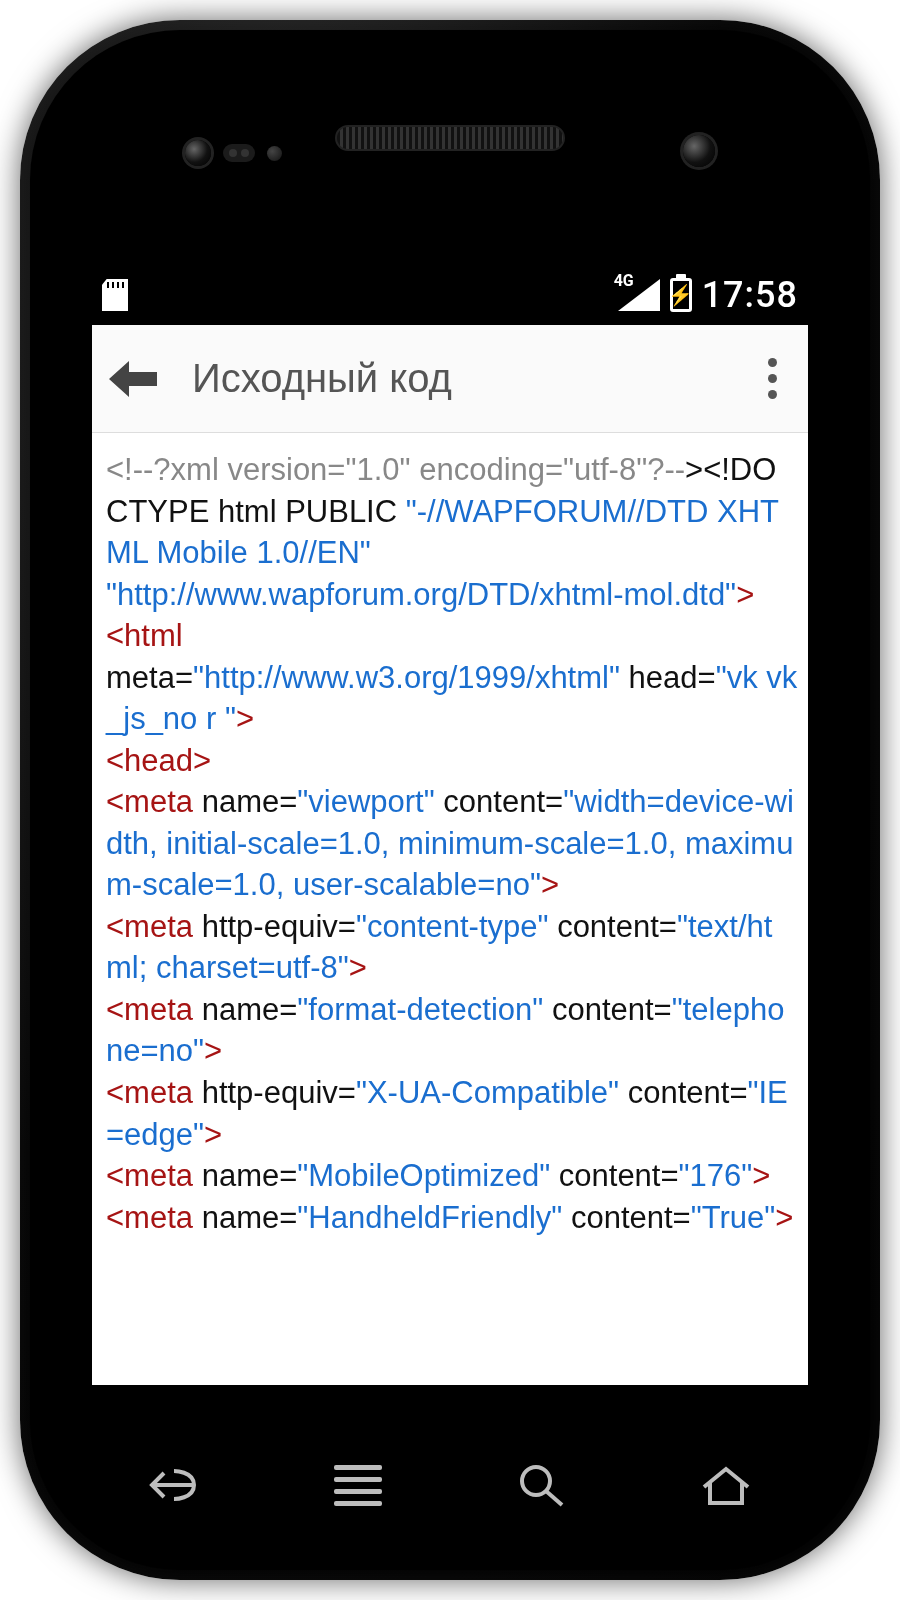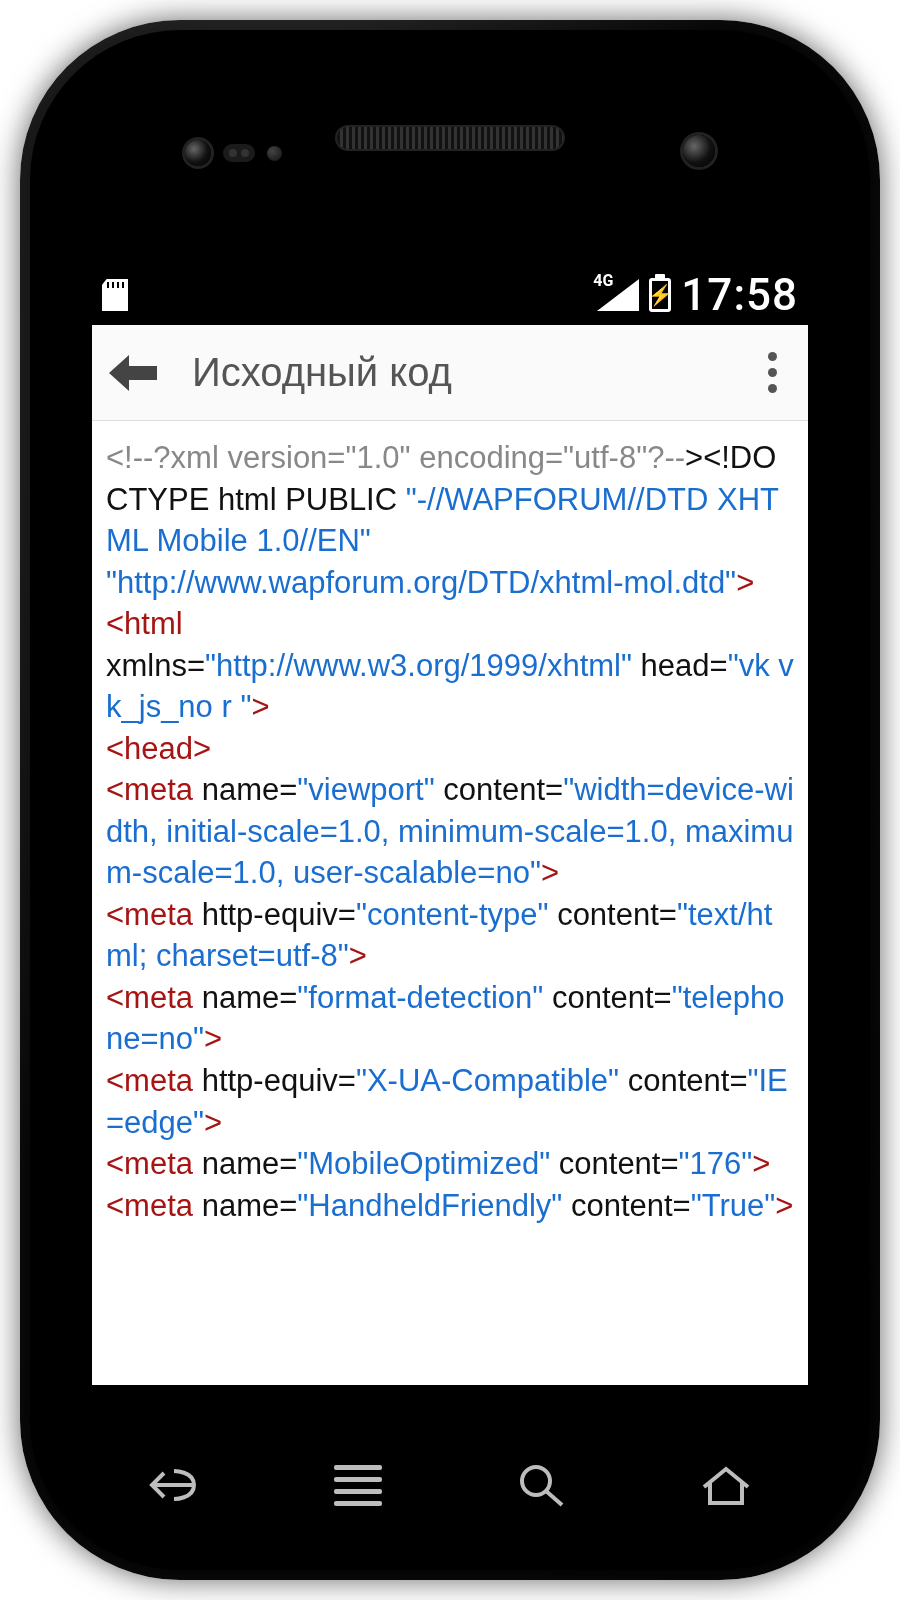--- a/index.html
+++ b/index.html
@@ -76,42 +76,42 @@
     height: 60px;
     background: #000;
     color: #fff;
     display: flex;
     align-items: center;
     padding: 0 10px;
     font-family: Roboto, Arial, sans-serif;
   }
   .statusbar .left-icons { display:flex; align-items:center; gap:10px; }
   .statusbar .right-icons { margin-left:auto; display:flex; align-items:center; gap:10px; }
-  .sb-clock { font-size: 44px; font-weight: 500; letter-spacing:1px; }
+  .sb-clock { font-size: 36px; font-weight: 500; letter-spacing:1px; }
   .sig-block { position:relative; width:42px; height:32px; }
   .sig-tri {
     width:0;height:0;
     border-style:solid;
     border-width:0 0 32px 42px;
     border-color:transparent transparent #fff transparent;
     position:absolute; bottom:0; right:0;
   }
   .sig-4g { position:absolute; top:-8px; left:-4px; font-size:16px; font-weight:700; color:#fff; }
   .bat {
     width: 22px; height: 34px; border:3px solid #fff; border-radius:3px;
     position: relative; display:flex; align-items:center; justify-content:center;
   }
   .bat::before { content:""; position:absolute; top:-7px; left:50%; transform:translateX(-50%); width:10px; height:5px; background:#fff; border-radius:1px;}
   .bat-bolt { font-size:20px; color:#fff; line-height:1; }
   .sd-icon { width:26px; height:32px; background:#fff; clip-path: polygon(0 18%, 18% 0, 100% 0, 100% 100%, 0 100%); position:relative;}
   .sd-icon::after{ content:""; position:absolute; top:3px; right:4px; width:2px; height:6px; background:#000; box-shadow:-5px 0 0 #000,-10px 0 0 #000,-15px 0 0 #000;}
 
   
   .appbar {
-    height: 96px;
+    height: 108px;
     background:#fafafa;
     border-bottom:1px solid #ddd;
     display:flex;
     align-items:center;
     padding: 8px 12px;
     color:#555;
   }
   .appbar .back-btn { width:58px; height:58px; display:flex;align-items:center;justify-content:center; cursor:pointer;}
   .appbar .title { font-size:40px; color:#555; margin-left:30px; font-weight:500;}
   .appbar .menu-btn { margin-left:auto; width:48px; height:48px; display:flex; flex-direction:column; align-items:center; justify-content:center; gap:7px; cursor:pointer;}
@@ -195,21 +195,21 @@
             <span class="menu-dot"></span>
               <span class="menu-dot"></span>
               <span class="menu-dot"></span>
           </div>
         </div>
 
         <div class="code-body">
 <span class="c-comment">&lt;!--?xml version="1.0" encoding="utf-8"?--</span><span class="c-black">&gt;&lt;!DOCTYPE html PUBLIC </span><span class="c-blue">"-//WAPFORUM//DTD XHTML Mobile 1.0//EN"</span><br>
 <span class="c-blue">"http://www.wapforum.org/DTD/xhtml-mol.dtd"</span><span class="c-tag">&gt;</span><br>
 <span class="c-tag">&lt;html</span><br>
-<span class="c-attr"> xmlns=</span><span class="c-blue">"http://www.w3.org/1999/xhtml"</span><span class="c-attr"> head=</span><span class="c-blue">"vk vk_js_no r "</span><span class="c-tag">&gt;</span><br>
+<span class="c-attr"> meta=</span><span class="c-blue">"http://www.w3.org/1999/xhtml"</span><span class="c-attr"> head=</span><span class="c-blue">"vk vk_js_no r "</span><span class="c-tag">&gt;</span><br>
 <span class="c-tag"> &lt;head&gt;</span><br>
 <span class="c-tag">  &lt;meta</span><span class="c-attr"> name=</span><span class="c-blue">"viewport"</span><span class="c-attr"> content=</span><span class="c-blue">"width=device-width, initial-scale=1.0, minimum-scale=1.0, maximum-scale=1.0, user-scalable=no"</span><span class="c-tag">&gt;</span><br>
 <span class="c-tag">  &lt;meta</span><span class="c-attr"> http-equiv=</span><span class="c-blue">"content-type"</span><span class="c-attr"> content=</span><span class="c-blue">"text/html; charset=utf-8"</span><span class="c-tag">&gt;</span><br>
 <span class="c-tag">  &lt;meta</span><span class="c-attr"> name=</span><span class="c-blue">"format-detection"</span><span class="c-attr"> content=</span><span class="c-blue">"telephone=no"</span><span class="c-tag">&gt;</span><br>
 <span class="c-tag">  &lt;meta</span><span class="c-attr"> http-equiv=</span><span class="c-blue">"X-UA-Compatible"</span><span class="c-attr"> content=</span><span class="c-blue">"IE=edge"</span><span class="c-tag">&gt;</span><br>
 <span class="c-tag">  &lt;meta</span><span class="c-attr"> name=</span><span class="c-blue">"MobileOptimized"</span><span class="c-attr"> content=</span><span class="c-blue">"176"</span><span class="c-tag">&gt;</span><br>
 <span class="c-tag">  &lt;meta</span><span class="c-attr"> name=</span><span class="c-blue">"HandheldFriendly"</span><span class="c-attr"> content=</span><span class="c-blue">"True"</span><span class="c-tag">&gt;</span>
         </div>
       </div>
 

